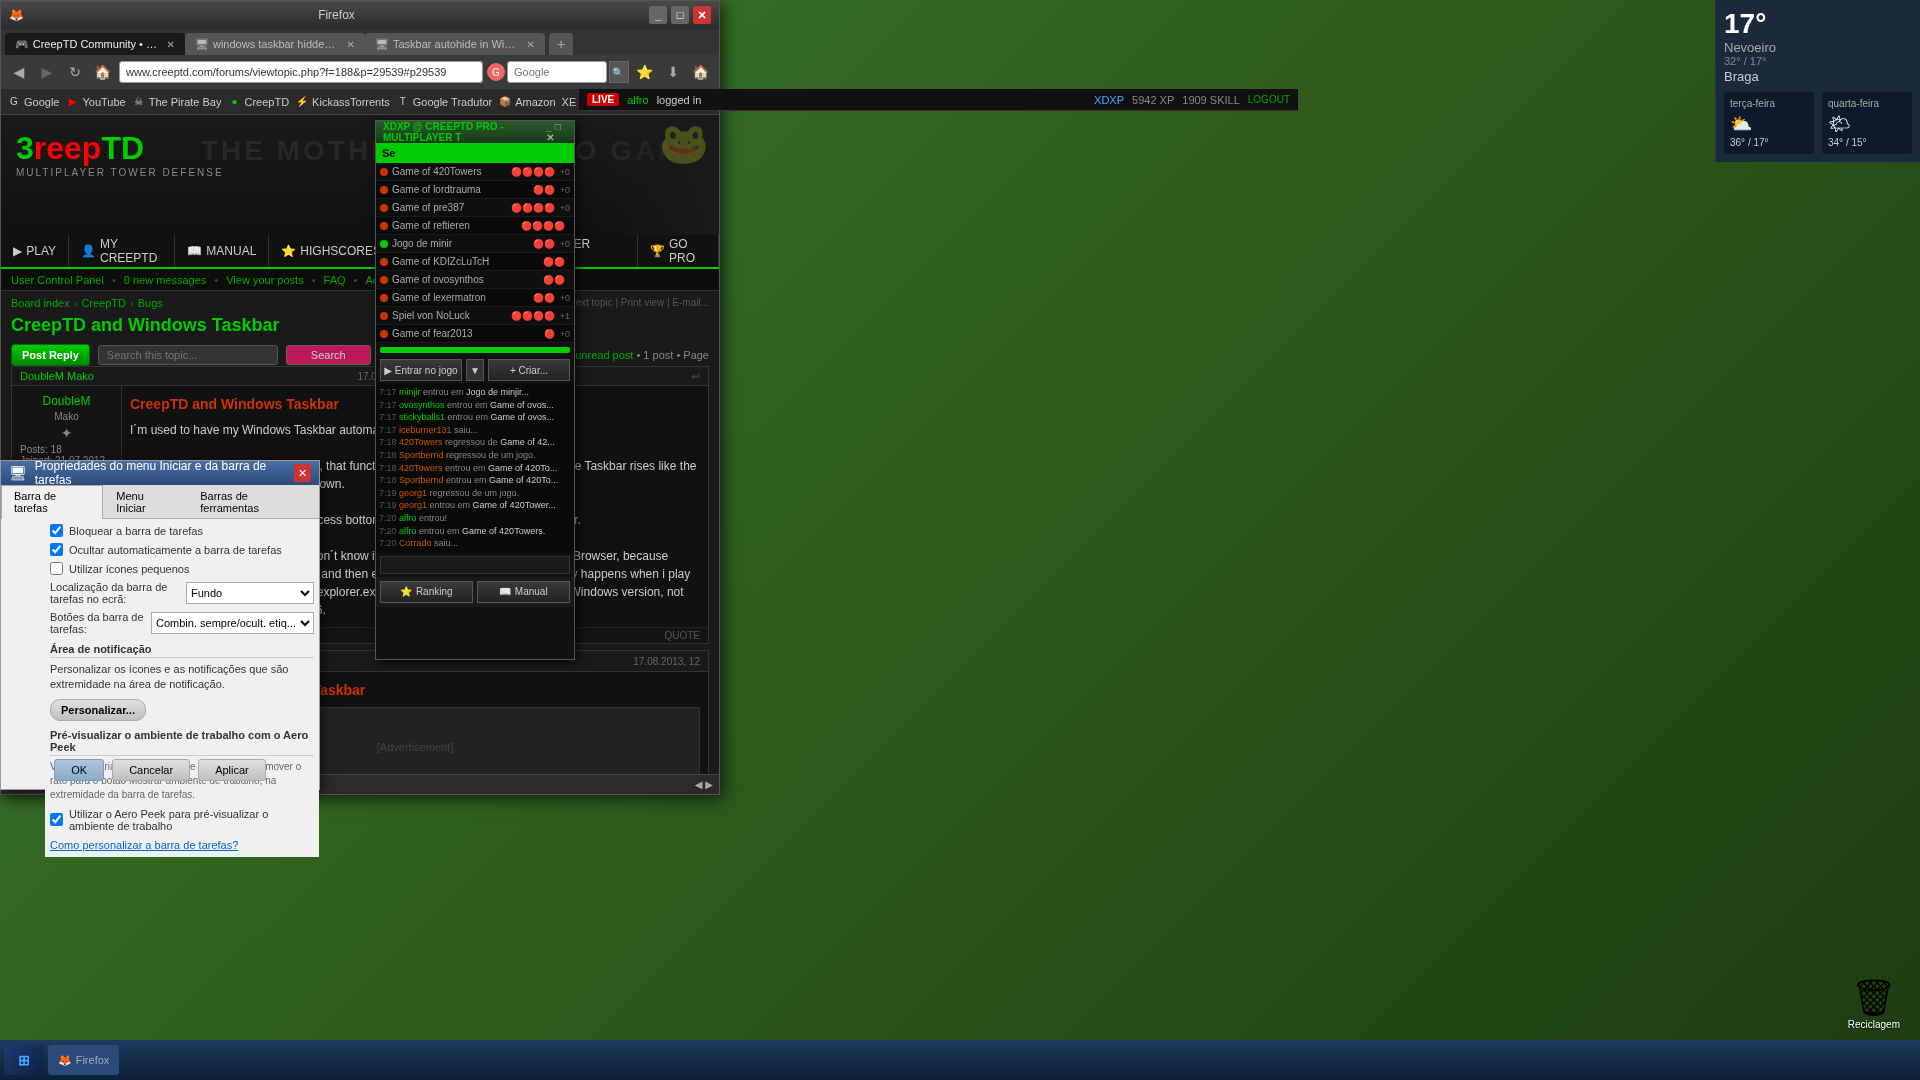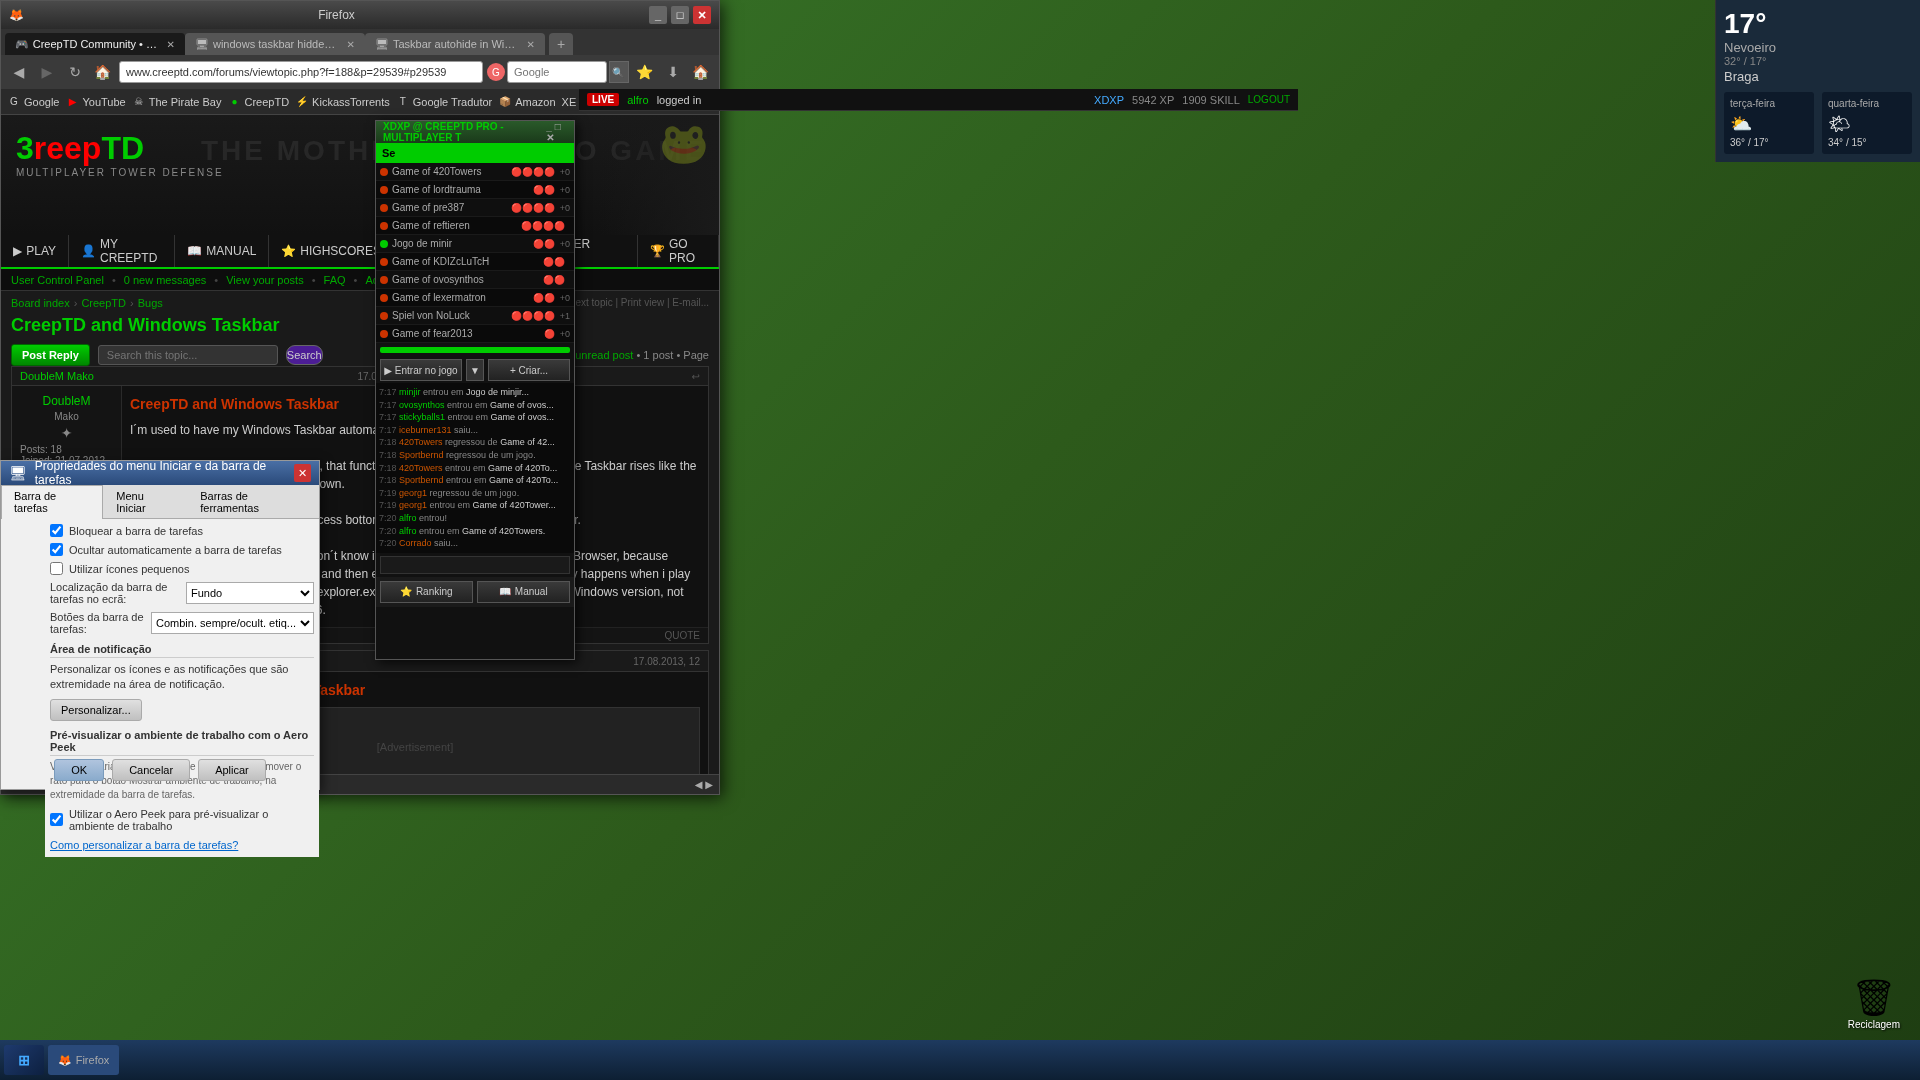--- a/index.html
+++ b/index.html
@@ -325,27 +325,27 @@
     .search-topic-input {
       background: #333;
       border: 1px solid #555;
       color: #ccc;
       padding: 3px 8px;
       font-size: 11px;
       border-radius: 3px;
       width: 180px;
     }
     .btn-search {
-      background: #4c1d95;
+      background: #be185d;
       color: #ccc;
       border: 1px solid #666;
-      padding: 3px 0;
-      font-size: 11px;
-      cursor: pointer;
-      border-radius: 9px;
+      padding: 3px 24px;
+      font-size: 11px;
+      cursor: pointer;
+      border-radius: 3px;
     }
     .first-unread {
       margin-left: auto;
       color: #888;
       font-size: 11px;
     }
     .first-unread a { color: #00aa00; text-decoration: none; }
 
     .topic-title {
       color: #00cc00;
@@ -614,21 +614,22 @@
       color: #333;
       margin-bottom: 6px;
       line-height: 1.4;
     }
     .btn-personalizar {
       background: linear-gradient(to bottom, #e0e0e0, #c0c0c0);
       border: 1px solid #aaa;
       padding: 4px 10px;
       font-size: 11px;
       cursor: pointer;
-      border-radius: 3px;
+      border-radius: 10px;
+      font-weight: bold;
     }
     .aero-peek-detail {
       font-size: 10px;
       color: #666;
       margin-bottom: 6px;
       line-height: 1.4;
     }
     .link-text {
       color: #0066cc;
       font-size: 11px;

